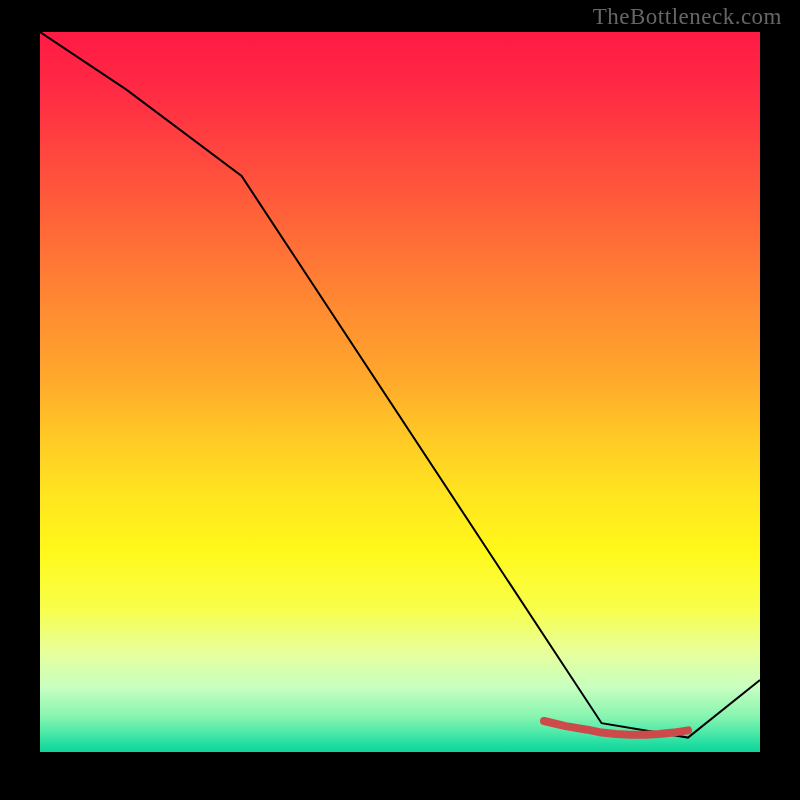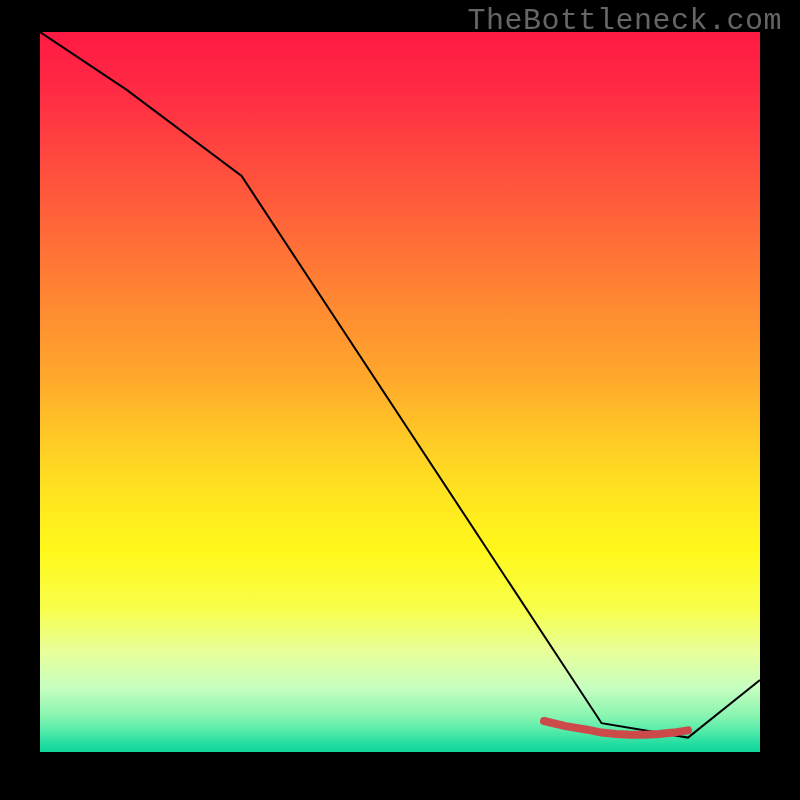--- a/index.html
+++ b/index.html
@@ -15,22 +15,22 @@
     position: relative;
     width: 800px;
     height: 800px;
     background: #000;
   }
   .watermark {
     position: absolute;
     top: 4px;
     right: 18px;
     color: #666;
-    font-size: 30px;
-    font-family: Liberation Mono, monospace;
+    font-size: 23px;
+    font-family: Liberation Serif, serif;
     z-index: 10;
     letter-spacing: 0.5px;
   }
   .plot-area {
     position: absolute;
     left: 40px;
     top: 32px;
     width: 720px;
     height: 720px;
     background: linear-gradient(to bottom,

